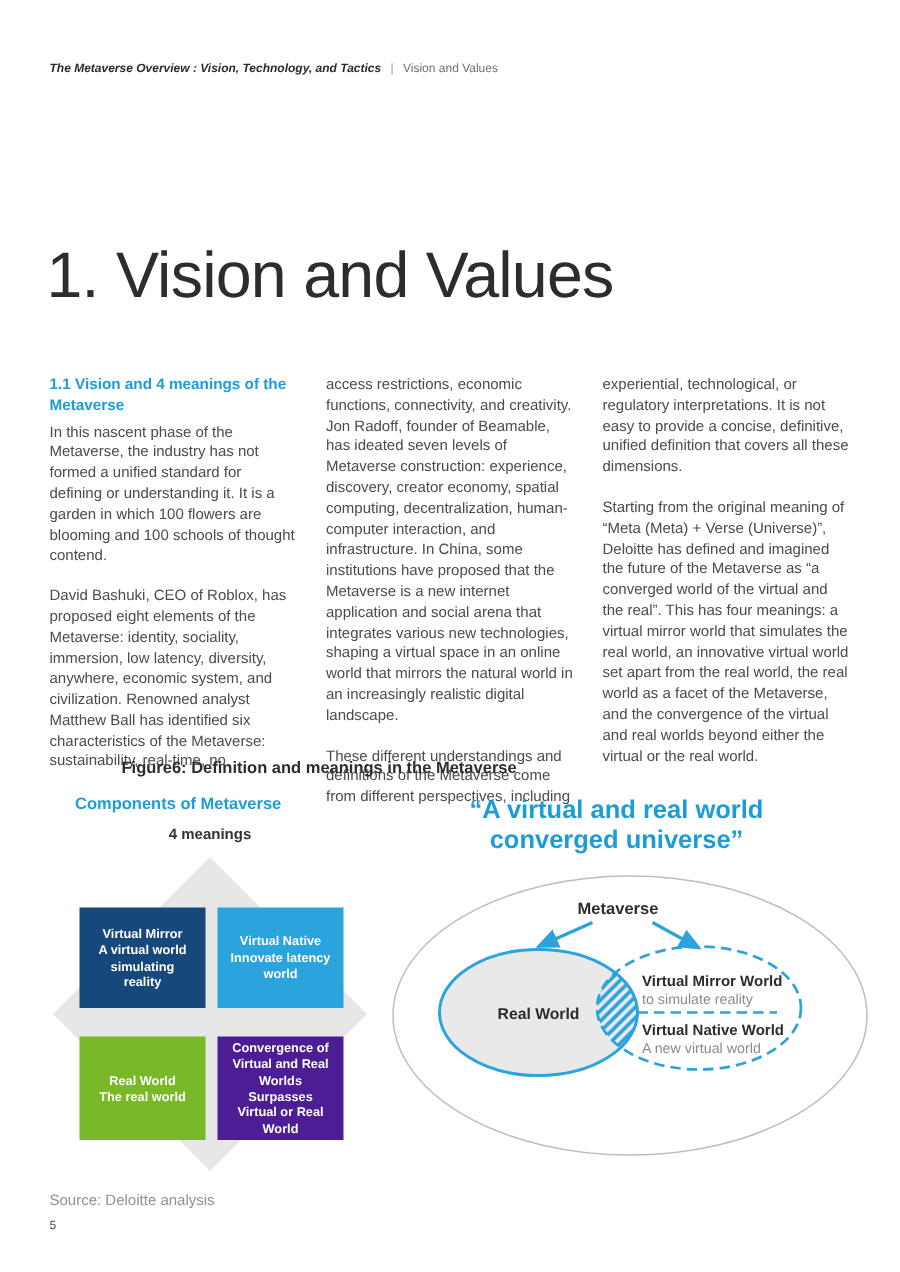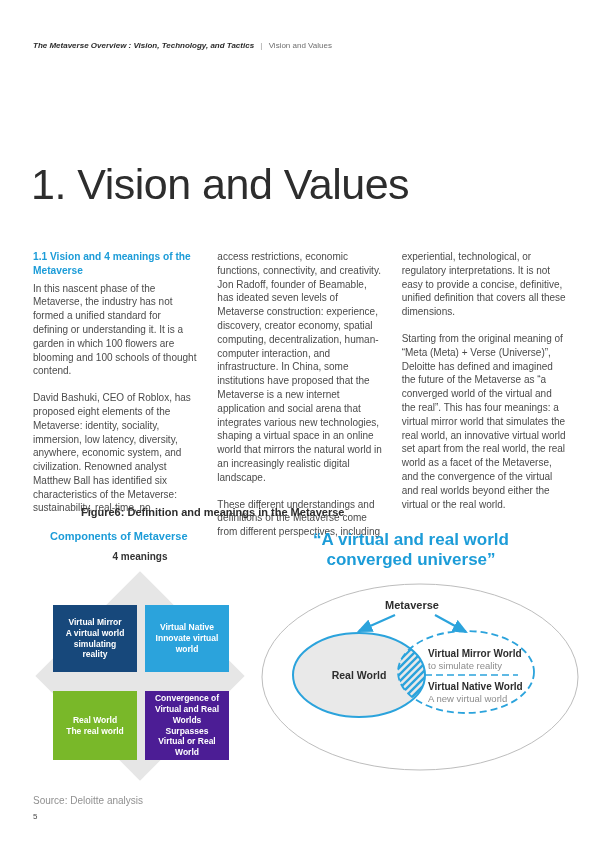--- a/index.html
+++ b/index.html
@@ -88,21 +88,21 @@
   <div class="fig-left-sub">4 meanings</div>
   <div class="fig-right-header">“A virtual and real world converged universe”</div>
 
   <div class="diamond"></div>
   <div class="quad-grid">
     <div class="quad" style="background:#17487B">Virtual Mirror
 A virtual world
 simulating
 reality</div>
     <div class="quad" style="background:#2BA3DC">Virtual Native
-Innovate virtual
+Innovate latency
 world</div>
     <div class="quad" style="background:#79B829">Real World
 The real world</div>
     <div class="quad" style="background:#4c1d95">Convergence of
 Virtual and Real
 Worlds
 Surpasses
 Virtual or Real
 World</div>
   </div>

